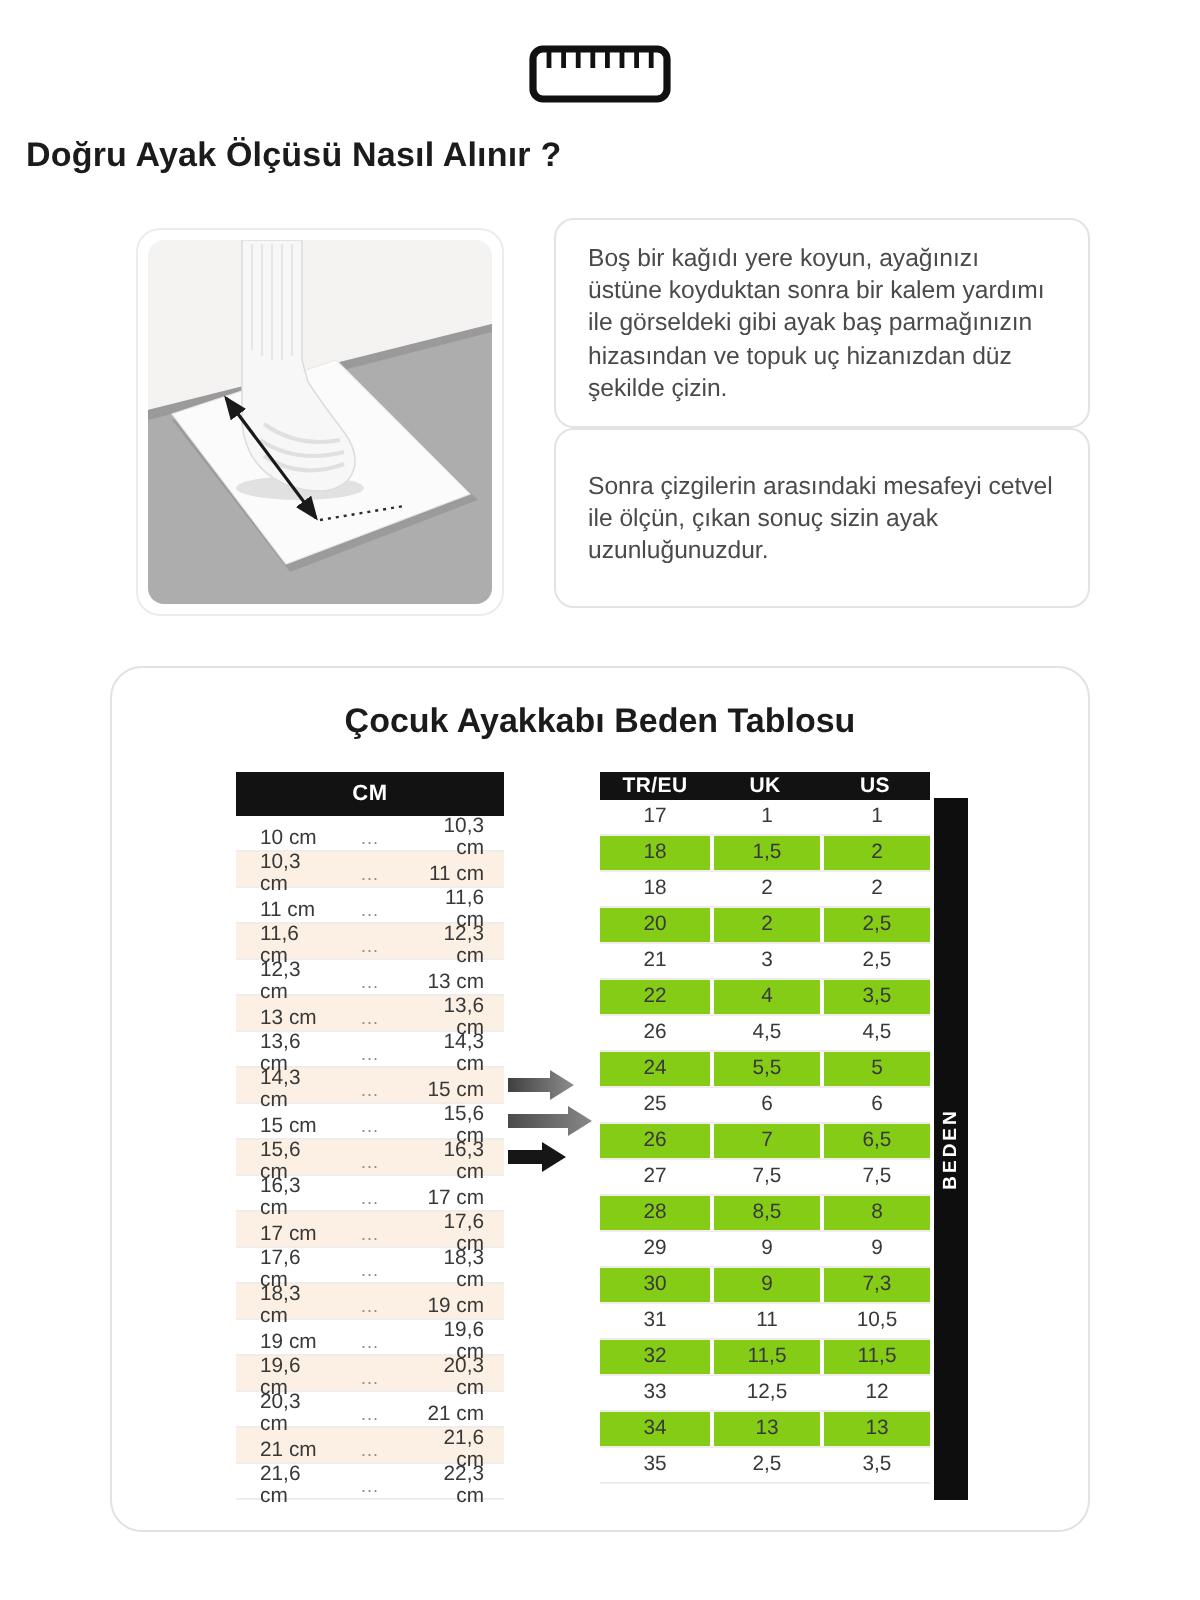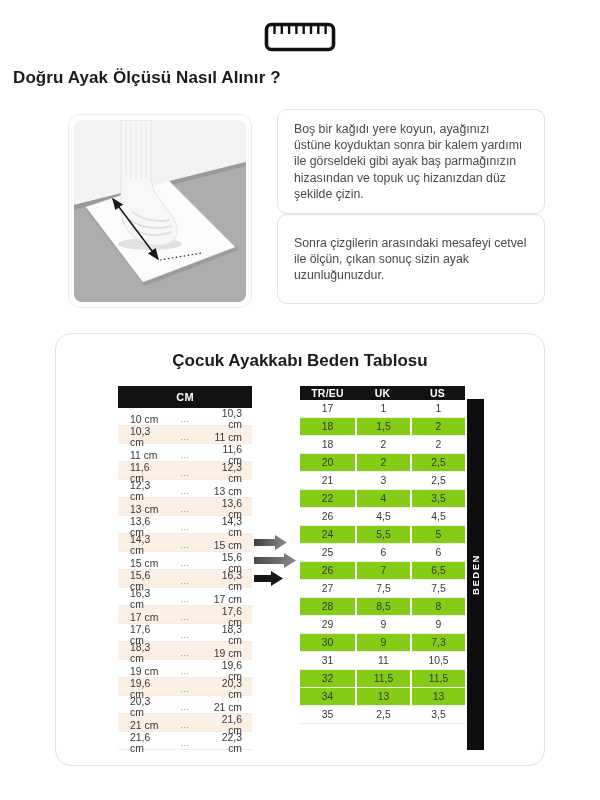--- a/index.html
+++ b/index.html
@@ -320,20 +320,25 @@
           <div class="size-row">
             <span>31</span>
             <span>11</span>
             <span>10,5</span>
           </div>
           <div class="size-row alt">
             <span>32</span>
             <span>11,5</span>
             <span>11,5</span>
           </div>
+          <div class="size-row">
+            <span>33</span>
+            <span>12,5</span>
+            <span>12</span>
+          </div>
           <div class="size-row alt">
             <span>34</span>
             <span>13</span>
             <span>13</span>
           </div>
           <div class="size-row">
             <span>35</span>
             <span>2,5</span>
             <span>3,5</span>
           </div>

